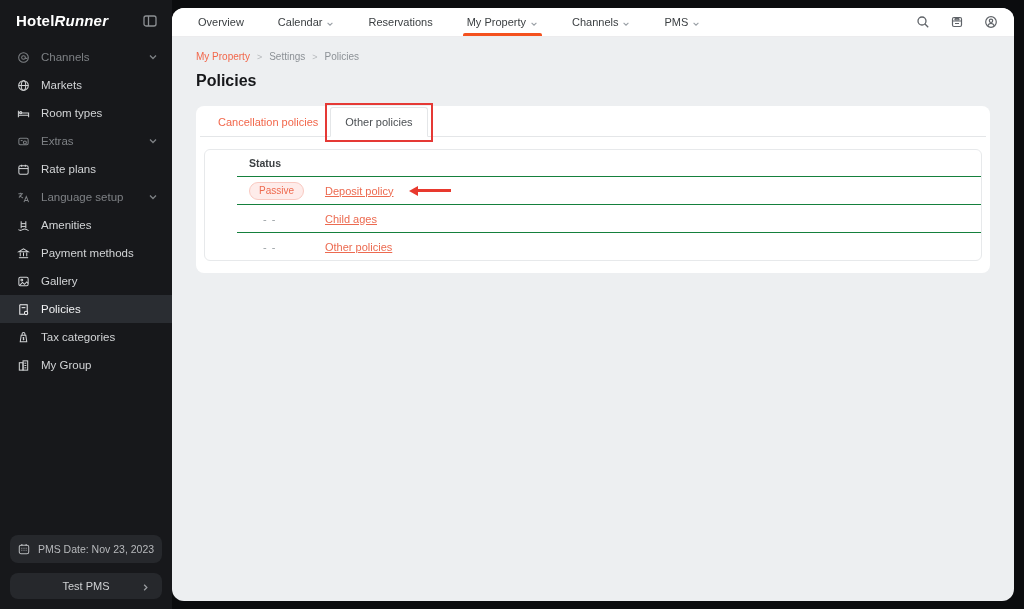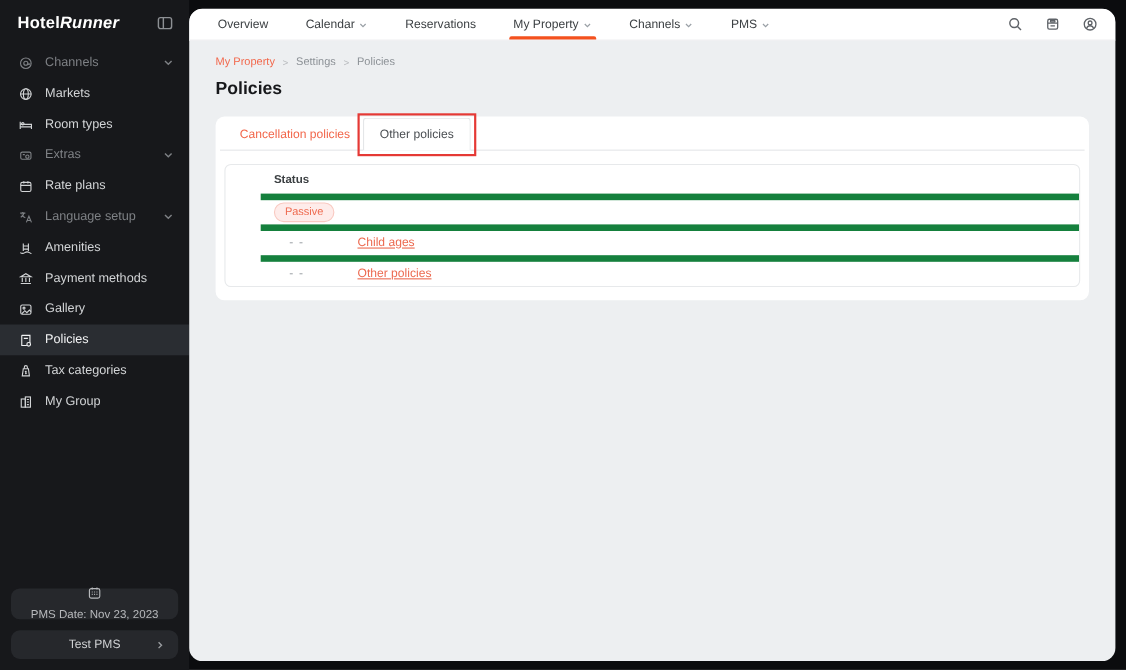--- a/index.html
+++ b/index.html
@@ -32,21 +32,21 @@
   .s-item.dim { color:#7e8185; }
   .s-item.selected { background:#2a2d32; color:#f1f2f3; }
   .s-ic { width:14px; height:14px; margin-right:11px; flex:0 0 auto; display:flex; align-items:center; justify-content:center; }
   .s-ic svg { width:13px; height:13px; }
   .s-lbl { flex:1 1 auto; white-space:nowrap; }
   .s-chev { width:10px; height:10px; color:#7e8185; }
   .side-bottom { position:absolute; left:10px; right:10px; bottom:10px; }
   .pms-chip {
     display:flex; align-items:center; justify-content:center; gap:8px;
     background:#26282c; border-radius:8px; height:28px;
-    color:#b7b9bc; font-size:10.5px; margin-bottom:10px; cursor:pointer;flex-direction:column;
+    color:#b7b9bc; font-size:10.5px; margin-bottom:10px; cursor:pointer;
   }
   .test-pms {
     display:flex; align-items:center; justify-content:center; position:relative;
     background:#26282c; border:none; border-radius:8px; height:26px; width:100%;
     color:#cfd1d3; font-size:11px; font-family:inherit; cursor:pointer;
   }
   .test-pms .chev-r { position:absolute; right:12px; width:9px; height:9px; color:#9a9da1; }
 
   
   .panel {
@@ -88,21 +88,21 @@
     border:1px solid #e4e6e8; border-bottom:1px solid #fff;
     border-radius:3px 3px 0 0; margin-bottom:-1px; padding:8px 14px;
   }
   .annot-box {
     position:absolute; left:-5px; right:-5px; top:-4px; bottom:-6px;
     border:2px solid #e53935; pointer-events:none; z-index:3;
   }
 
   
   .ptable { margin:12px 4px 0 4px; border:1px solid #e7e9eb; border-radius:6px; background:#fff; overflow:hidden;padding-left:32px; }
-  .t-row { display:flex; align-items:center; height:28px; border-top:6px solid #15803d; font-size:11px; }
+  .t-row { display:flex; align-items:center; height:28px; border-top:1px solid #15803d; font-size:11px; }
   .t-row.head { border-top:none; height:26px; }
   .c-status { width:76px; padding-left:12px; flex:0 0 auto; }
   .c-policy { flex:1 1 auto; padding-left:12px; display:flex; align-items:center; }
   .th { font-weight:700; color:#3c4043; font-size:10.5px; }
   .badge {
     display:inline-block; background:#feecea; color:#ee6a4f;
     border:1px solid #f9c9c1; border-radius:999px;
     font-size:10px; padding:2px 9px; line-height:1.2;
   }
   .dash { color:#9aa0a4; padding-left:14px; letter-spacing:1px; display:inline-block; }
@@ -368,20 +368,27 @@
       </div>
 
       <div class="ptable">
         <div class="t-row head">
           <div class="c-status th">Status</div>
         </div>
         <div class="t-row">
           <div class="c-status">
             <span class="badge">Passive</span>
           </div>
+          <div class="c-policy">
+            <span class="plink">Deposit policy</span>
+            <span class="annot-arrow">
+              <span class="arrow-head"></span>
+              <span class="arrow-tail"></span>
+            </span>
+          </div>
         </div>
         <div class="t-row">
           <div class="c-status">
             <span class="dash">- -</span>
           </div>
           <div class="c-policy">
             <span class="plink">Child ages</span>
           </div>
         </div>
         <div class="t-row">

